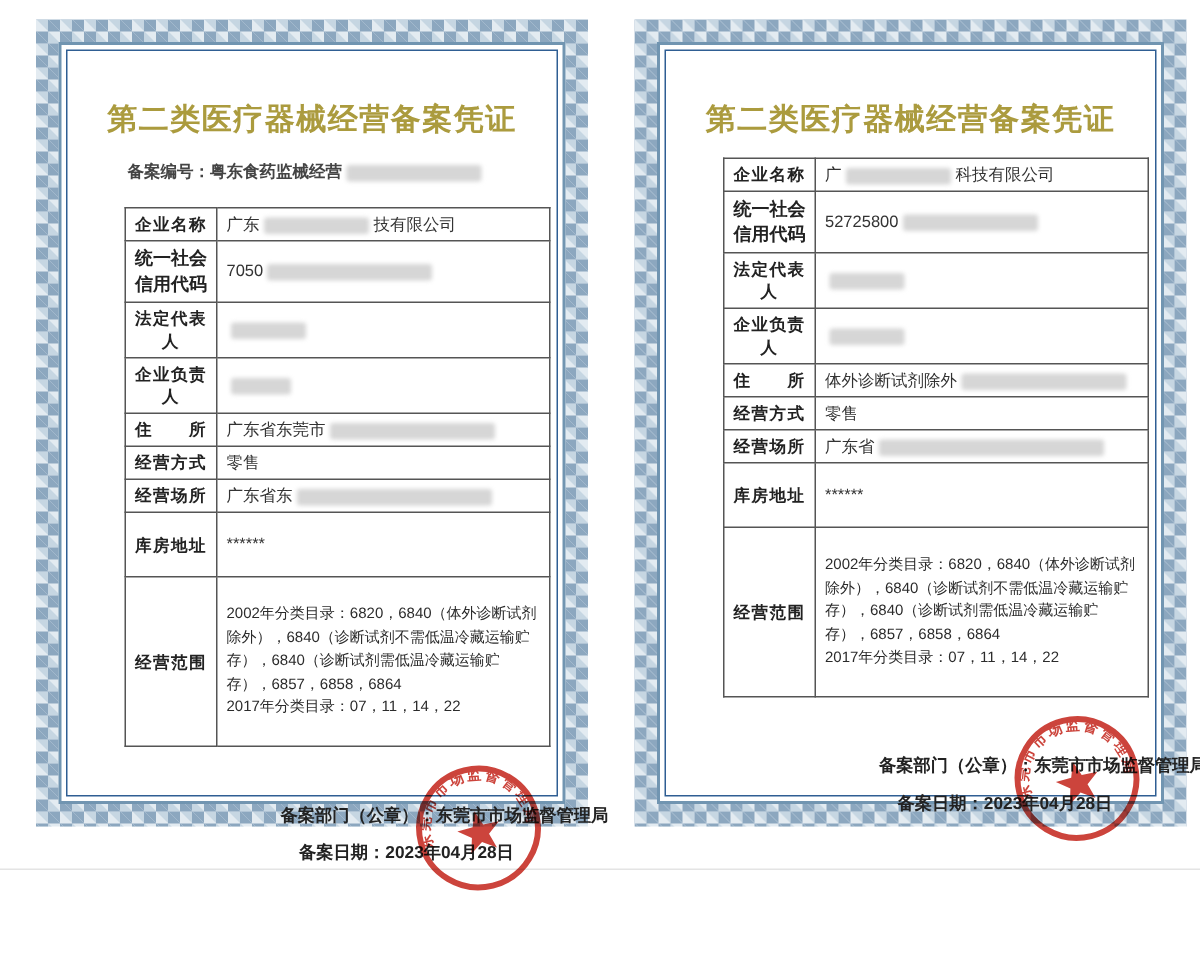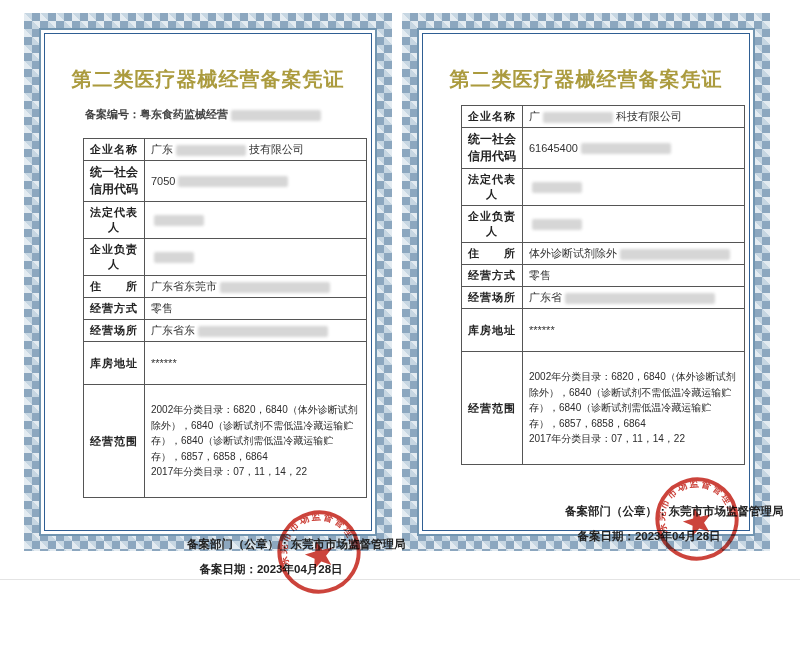--- a/index.html
+++ b/index.html
@@ -1,19 +1,19 @@
 <!DOCTYPE html>
 <html><head>
 <meta charset="utf-8">
 <style>
   html,body{margin:0;padding:0;background:#fff;}
   body{width:800px;height:648px;position:relative;overflow:hidden;
        font-family:"Liberation Sans","DejaVu Sans",sans-serif;color:#333;}
 
-  .certs{position:absolute;top:13px;left:24px;display:flex;gap:10px;border-radius:12px;}
+  .certs{position:absolute;top:13px;left:24px;display:flex;gap:31px;border-radius:12px;}
 
   
   .cert{width:368px;height:538px;box-sizing:border-box;padding:15px;
         background-color:#e3ebf1;
         background-image:
           linear-gradient(45deg,#8ca7bf 25%,transparent 25%,transparent 75%,#8ca7bf 75%),
           linear-gradient(45deg,#8ca7bf 25%,transparent 25%,transparent 75%,#8ca7bf 75%),
           linear-gradient(45deg,#c6d6e2 25%,transparent 25%,transparent 75%,#c6d6e2 75%);
         background-size:16px 16px;
         background-position:0 0,8px 8px,8px 0;}
@@ -137,21 +137,21 @@
 
 
         <table class="fields">
           <tbody>
               <tr class="h-norm">
             <td class="lbl">企业名称</td>
             <td class="val"><span>广</span><span class="redact bw70"></span><span>科技有限公司</span></td>
           </tr>
           <tr class="h-norm">
             <td class="lbl tight">统一社会信用代码</td>
-            <td class="val"><span>61645400</span><span class="redact bw90"></span></td>
+            <td class="val"><span>52725800</span><span class="redact bw90"></span></td>
           </tr>
           <tr class="h-norm">
             <td class="lbl">法定代表人</td>
             <td class="val"><span class="redact bw50"></span></td>
           </tr>
           <tr class="h-norm">
             <td class="lbl">企业负责人</td>
             <td class="val"><span class="redact bw50"></span></td>
           </tr>
           <tr class="h-norm">

